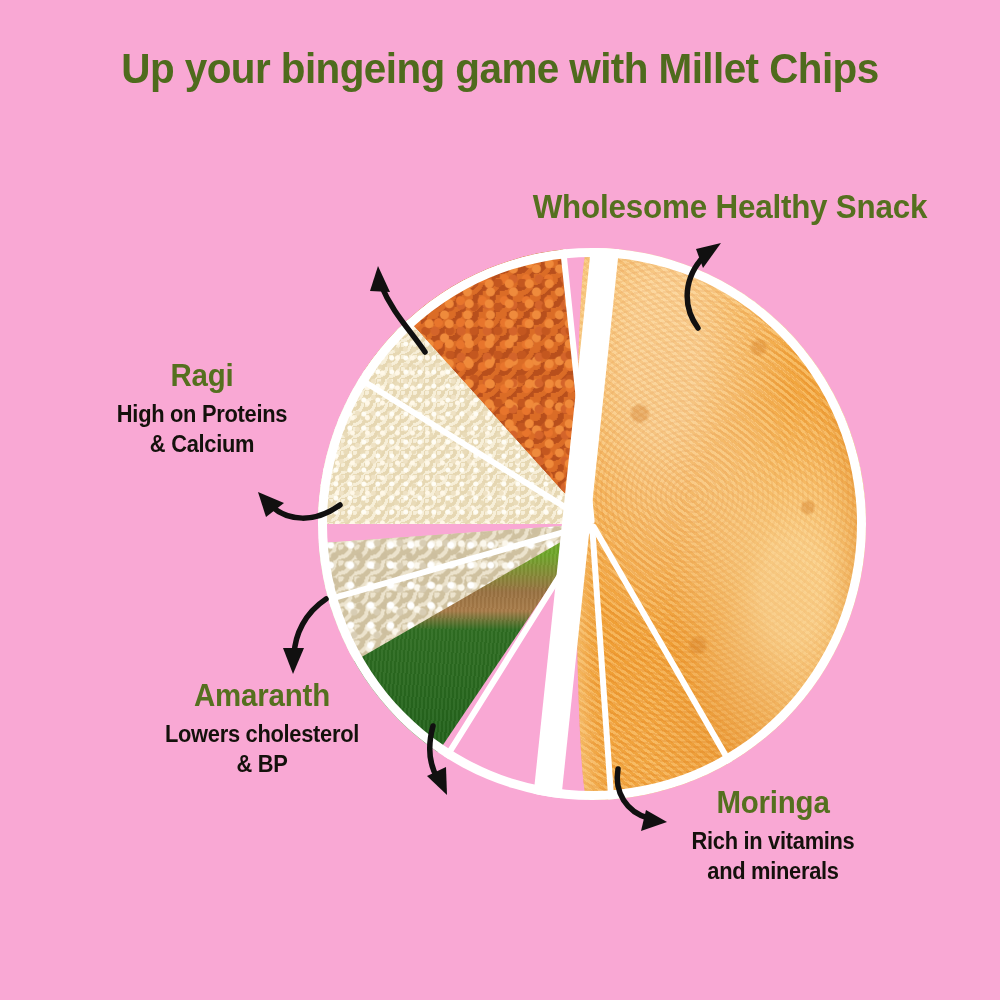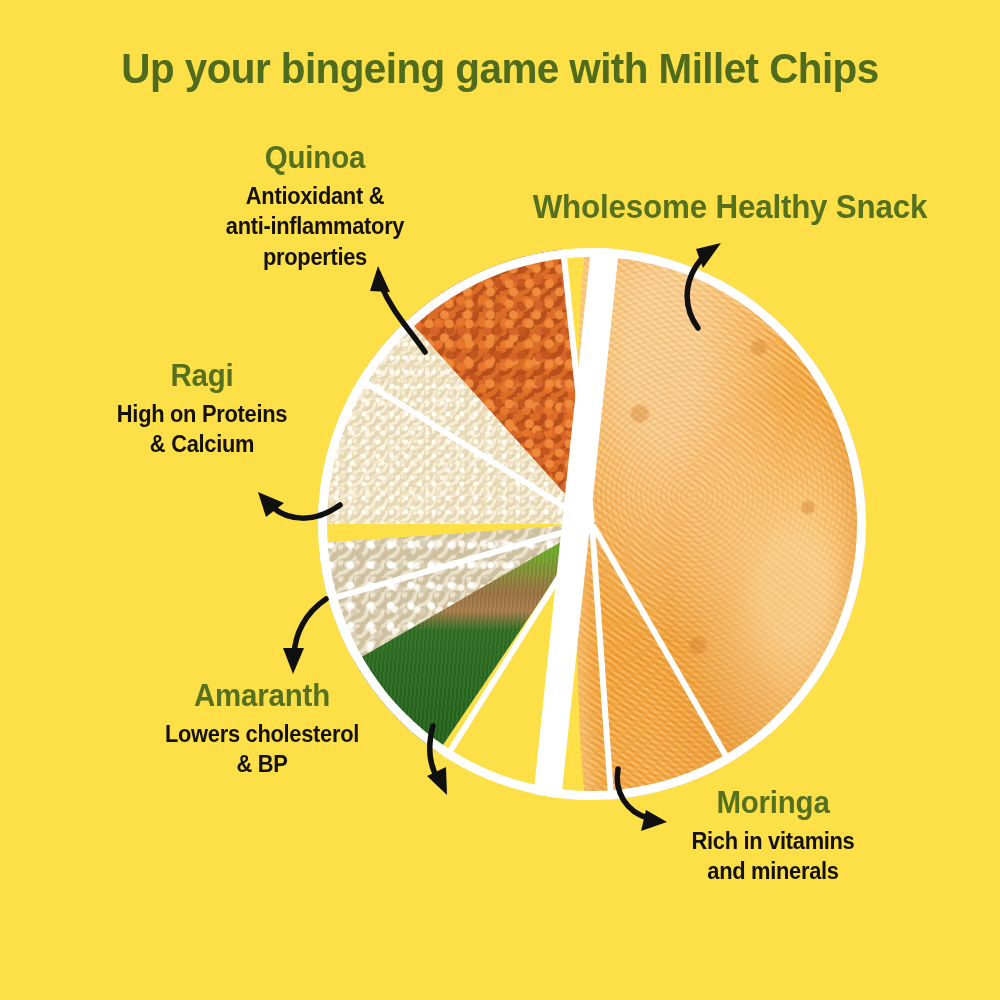--- a/index.html
+++ b/index.html
@@ -10,21 +10,21 @@
   body {
     width: 1000px;
     height: 1000px;
     overflow: hidden;
     font-family: "Liberation Sans", sans-serif;
   }
   #poster {
     position: relative;
     width: 1000px;
     height: 1000px;
-    background: #fde047;
+    background: #f9a8d4;
     overflow: hidden;
   }
 
   
   #title {
     position: absolute;
     left: 0;
     top: 44px;
     width: 1000px;
     text-align: center;
@@ -312,28 +312,20 @@
       <path d="M433,726 C427,748 430,766 438,779"></path>
       <polygon points="447,795 427,776 446,767"></polygon>
     </g>
 
     <g>
       <path d="M618,769 C614,793 627,812 648,818"></path>
       <polygon points="667,822 641,831 646,810"></polygon>
     </g>
   </svg>
 
-  <div class="callout" id="callout-quinoa">
-    <div class="c-title">Quinoa</div>
-    <div class="c-desc">
-      <span>Antioxidant &amp;</span>
-      <span>anti-inflammatory</span>
-      <span>properties</span>
-    </div>
-  </div>
 
   <div class="callout" id="callout-ragi">
     <div class="c-title">Ragi</div>
     <div class="c-desc">
       <span>High on Proteins</span>
       <span>&amp; Calcium</span>
     </div>
   </div>
 
   <div class="callout" id="callout-amaranth">

